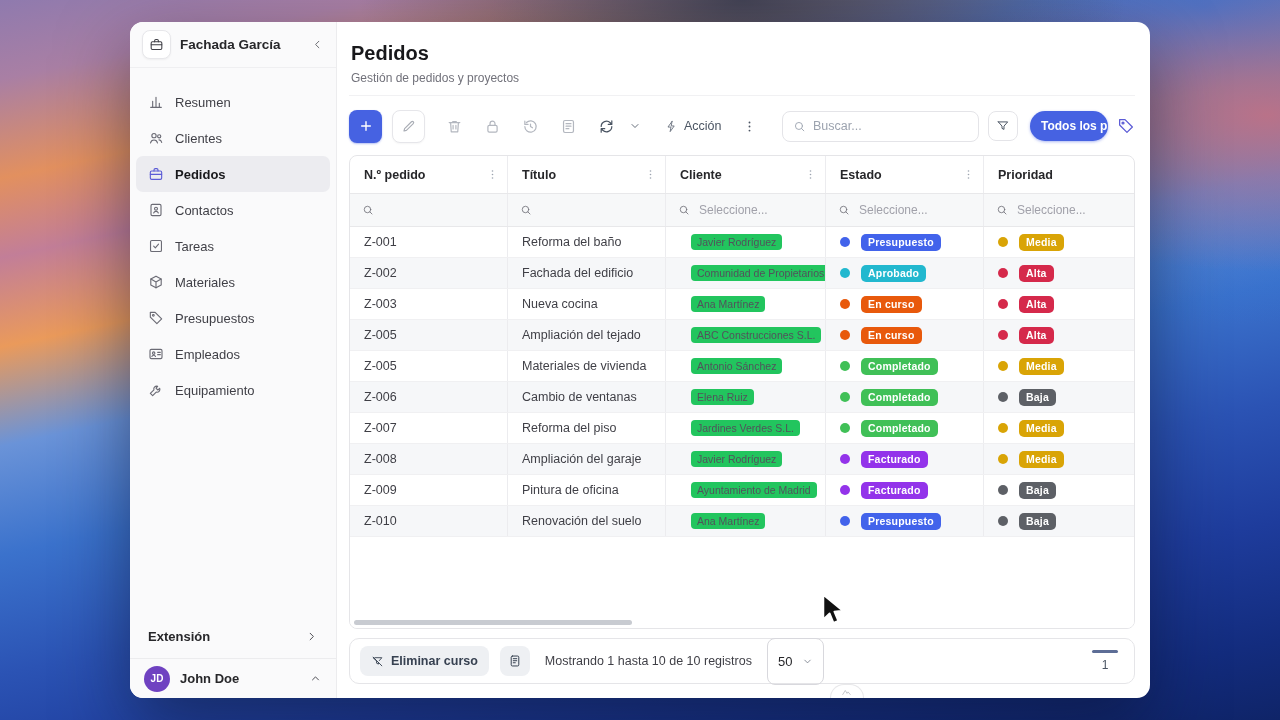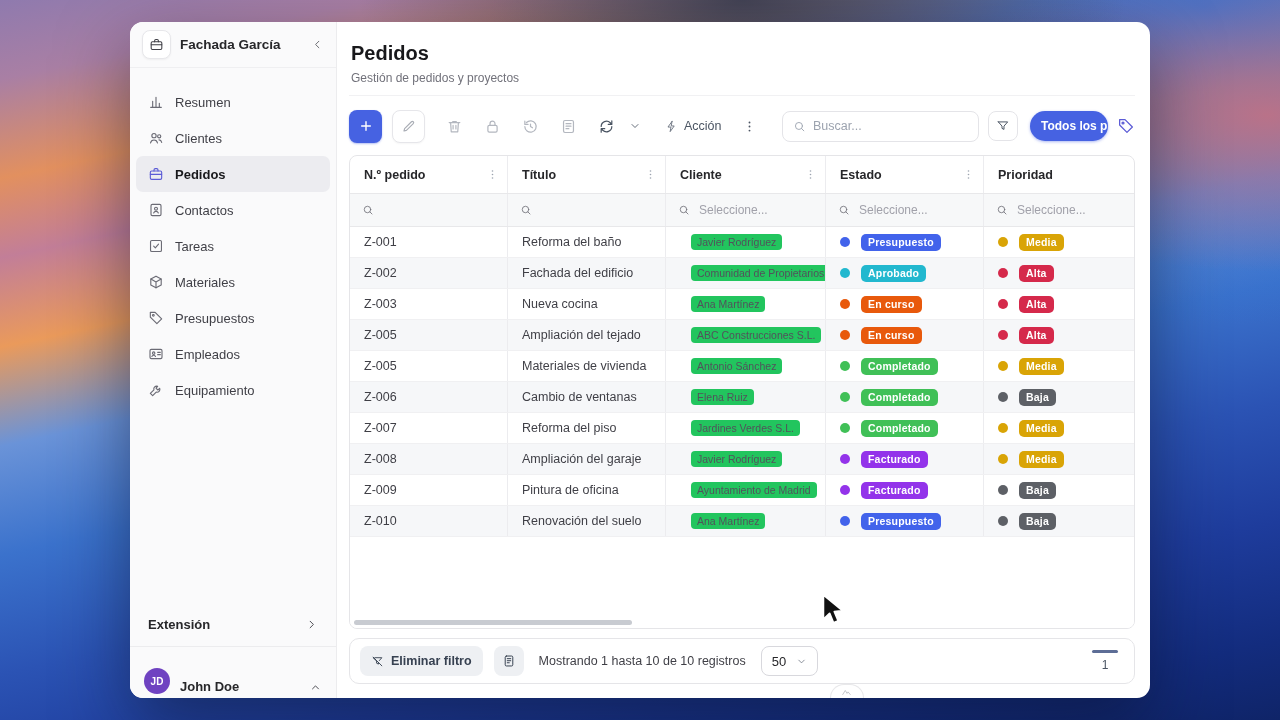--- a/index.html
+++ b/index.html
@@ -31,21 +31,21 @@
   .nav-item { height:36px; display:flex; align-items:center; gap:11px; padding:0 12px; border-radius:7px; cursor:pointer; }
   .nav-item .icon { width:16px; height:16px; color:#6b6b75; }
   .nav-label { font-size:13px; color:#3f3f46; font-weight:500; }
   .nav-item.active { background:#ececf0; }
   .nav-item.active .icon { color:#5c5cd6; }
   .nav-item.active .nav-label { color:#18181b; font-weight:700; }
   .sidebar-spacer { flex:1; }
   .extension-row { height:44px; display:flex; align-items:center; padding:0 18px; cursor:pointer; }
   .extension-label { font-size:13px; font-weight:600; color:#27272a; }
   .extension-row .icon { margin-left:auto; width:13px; height:13px; color:#3f3f46; }
-  .user-row { height:52px; border-top:1px solid #ececee; display:flex; align-items:flex-end; gap:10px; padding:4px 14px; cursor:pointer; }
+  .user-row { height:40px; border-top:1px solid #ececee; display:flex; align-items:center; gap:10px; padding:4px 14px; cursor:pointer; }
   .avatar { width:26px; height:26px; border-radius:50%; color:#fff; font-size:10px; font-weight:700; display:flex; align-items:center; justify-content:center; }
   .user-name { font-size:13px; font-weight:600; color:#27272a; }
   .user-row .icon { margin-left:auto; width:13px; height:13px; color:#3f3f46; }
 
   
   .main { flex:1; display:flex; flex-direction:column; padding:0 15px 14px 12px; position:relative; min-width:0; }
   .page-head { padding:20px 2px 10px 2px; border-bottom:1px solid #f1f1f3; }
   .page-title { font-size:20px; font-weight:700; color:#18181b; }
   .page-subtitle { font-size:12px; color:#71717a; margin-top:6px; }
 
@@ -96,21 +96,21 @@
   .hscroll-thumb { position:absolute; left:4px; bottom:3px; width:278px; height:5px; border-radius:3px; background:#c8cbd1; cursor:grab; }
 
   
   .gfooter { margin-top:9px; height:46px; flex:0 0 46px; border:1px solid #e5e5e8; border-radius:10px; display:flex; align-items:center; padding:0 10px; gap:11px; background:#fff; }
   .btn-clear { height:30px; display:flex; align-items:center; gap:7px; background:#eef0f3; border-radius:8px; padding:0 11px; color:#374151; cursor:pointer; }
   .btn-clear .icon { width:13px; height:13px; }
   .btn-clear-label { font-size:12.5px; font-weight:600; }
   .btn-copy { width:30px; height:30px; background:#eef0f3; border-radius:8px; display:flex; align-items:center; justify-content:center; color:#374151; cursor:pointer; }
   .btn-copy .icon { width:14px; height:14px; }
   .showing { font-size:12.5px; color:#3f3f46; margin-left:4px; }
-  .pagesize { height:30px; min-width:56px; border:1px solid #d8d8dd; border-radius:8px; display:flex; align-items:center; gap:10px; padding:0 10px; cursor:pointer; margin-left:4px; }
+  .pagesize { height:47px; min-width:56px; border:1px solid #d8d8dd; border-radius:8px; display:flex; align-items:center; gap:10px; padding:0 10px; cursor:pointer; margin-left:4px; }
   .pagesize-value { font-size:13px; color:#27272a; }
   .pagesize .icon { width:11px; height:11px; color:#6b7280; }
   .pagination { margin-left:auto; display:flex; flex-direction:column; align-items:center; padding-right:6px; cursor:pointer; }
   .pagebar { width:26px; height:3px; border-radius:2px; margin-bottom:5px; }
   .pagenum { font-size:12px; color:#4b5563; }
 
   .notch { position:absolute; left:493px; bottom:0; width:34px; height:14px; background:#fff; border:1px solid #e8e8ea; border-bottom:none; border-radius:17px 17px 0 0; display:flex; align-items:flex-end; justify-content:center; }
   .notch .icon { width:14px; height:12px; color:#b3b6bb; }
 
   .cursor { position:absolute; left:818px; top:592px; width:32px; height:36px; pointer-events:none; }
@@ -655,21 +655,21 @@
       </div>
     </div>
 
     <div class="gfooter">
       <div class="btn-clear">
         <span class="icon">
             <svg viewBox="0 0 24 24" fill="none" stroke="currentColor" stroke-width="1.7" stroke-linecap="round" stroke-linejoin="round">
               <path d="M7 5h13l-4.7 5.4M13.7 13.7v3.1l-3.4-1.7v-3.9L4 5.2M4 4l16 16"></path>
             </svg>
           </span>
-        <span class="btn-clear-label">Eliminar filtro</span>
+        <span class="btn-clear-label">Eliminar curso</span>
       </div>
       <div class="btn-copy">
           <span class="icon">
             <svg viewBox="0 0 24 24" fill="none" stroke="currentColor" stroke-width="1.7" stroke-linecap="round" stroke-linejoin="round">
               <rect x="5.5" y="3.5" width="13" height="17" rx="2"></rect>
               <path d="M9 8h6M9 11.5h6M9 15h3.5"></path>
             </svg>
           </span>
         </div>
       <span class="showing">Mostrando 1 hasta 10 de 10 registros</span>

